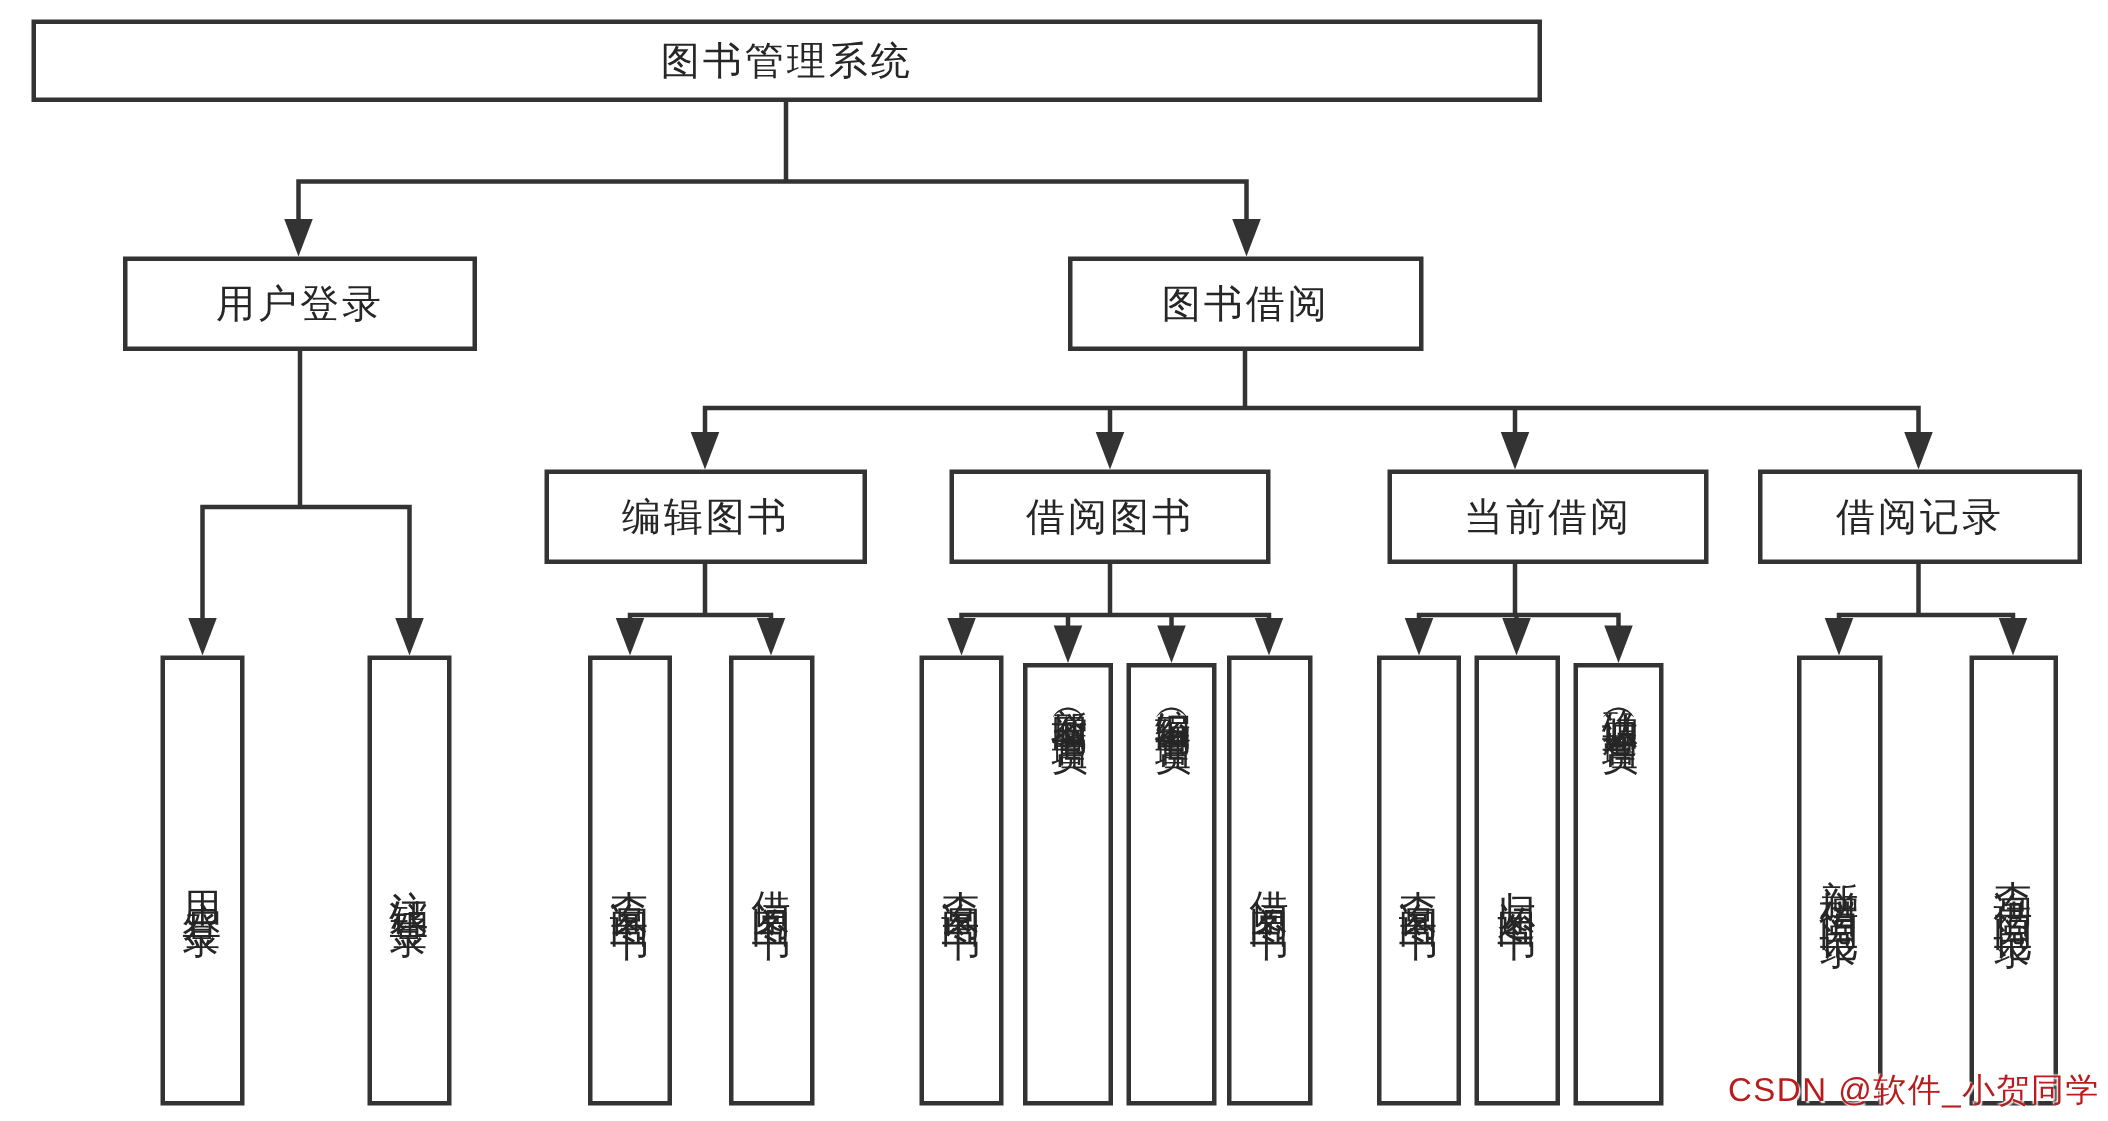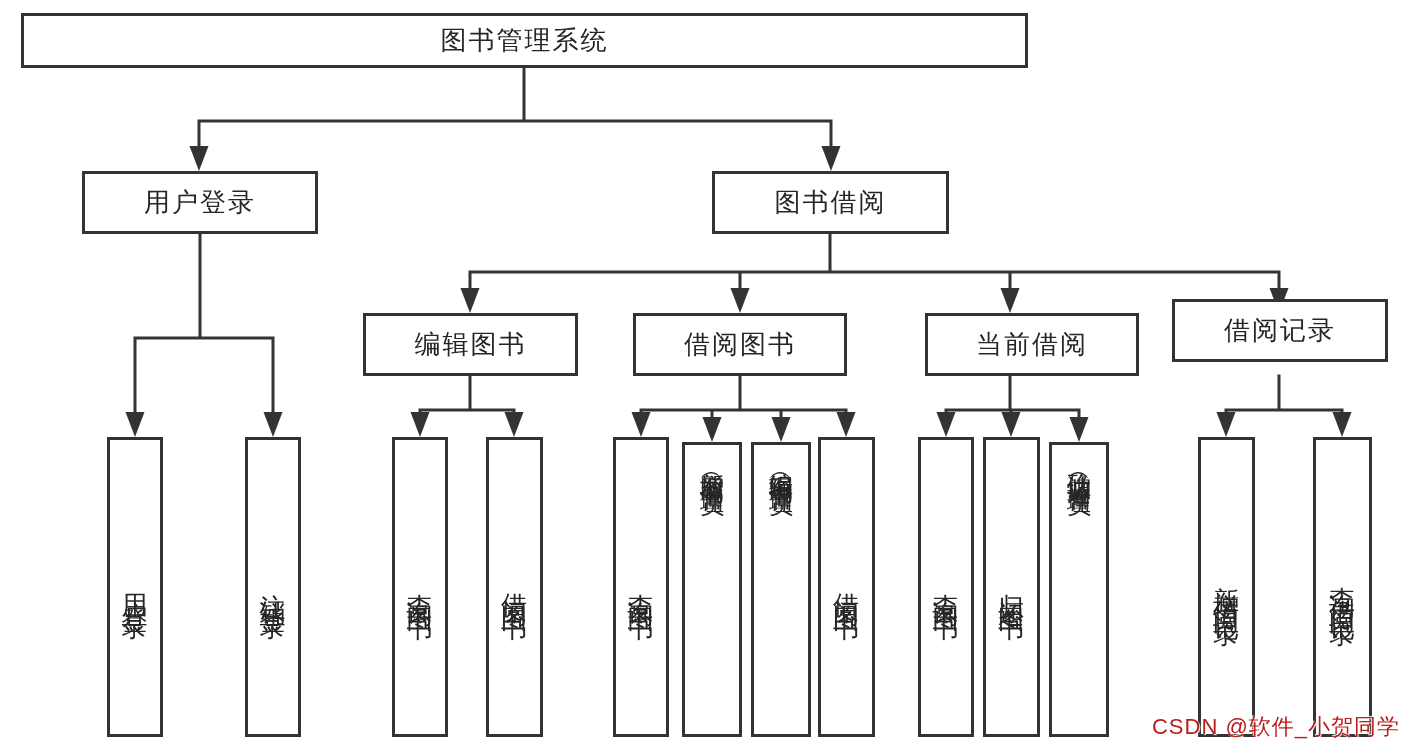--- a/index.html
+++ b/index.html
@@ -123,21 +123,21 @@
 
   <div class="node hbox" style="left:363px;top:313px;width:215px;height:63px">
     <span>编辑图书</span>
   </div>
   <div class="node hbox" style="left:633px;top:313px;width:214px;height:63px">
     <span>借阅图书</span>
   </div>
   <div class="node hbox" style="left:925px;top:313px;width:214px;height:63px">
     <span>当前借阅</span>
   </div>
-  <div class="node hbox" style="left:1172px;top:299px;width:216px;height:63px">
+  <div class="node hbox" style="left:1172px;top:313px;width:216px;height:63px">
     <span>借阅记录</span>
   </div>
 
   <div class="node vbox" style="left:107px;top:437px;width:56px;height:300px">
     <span class="vlabel">用户登录</span>
   </div>
   <div class="node vbox" style="left:245px;top:437px;width:56px;height:300px">
     <span class="vlabel">注销登录</span>
   </div>
 

